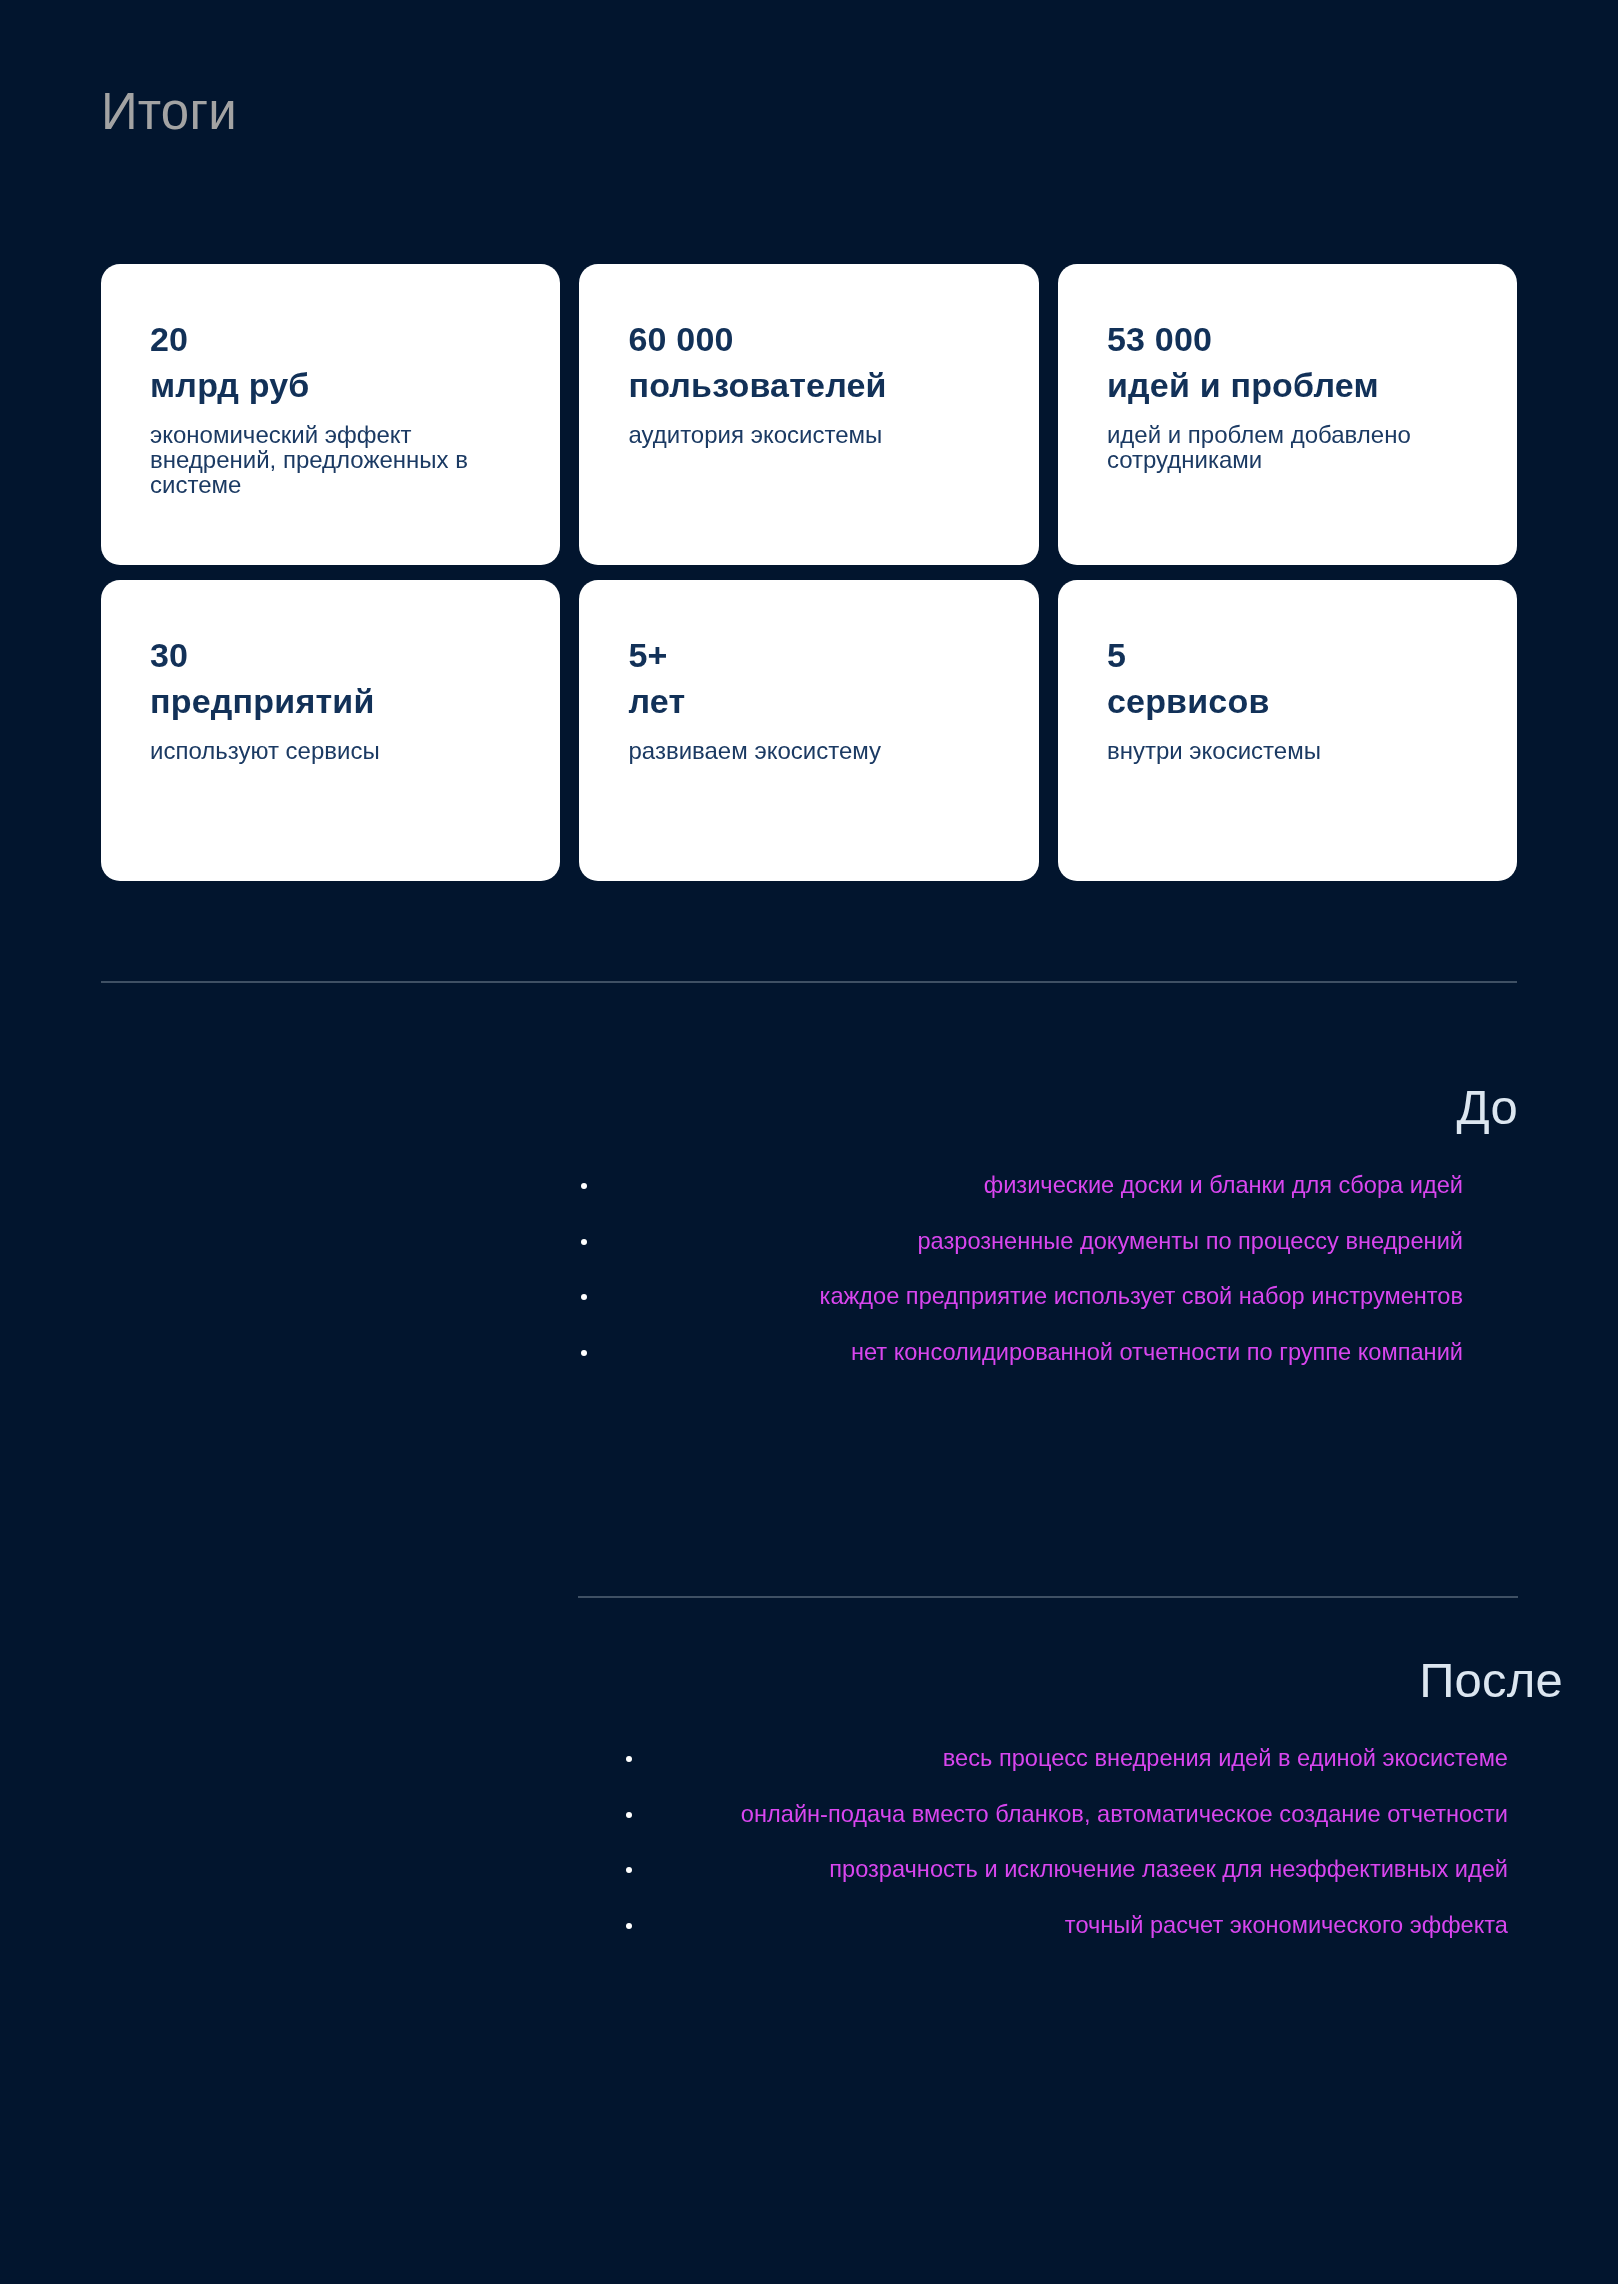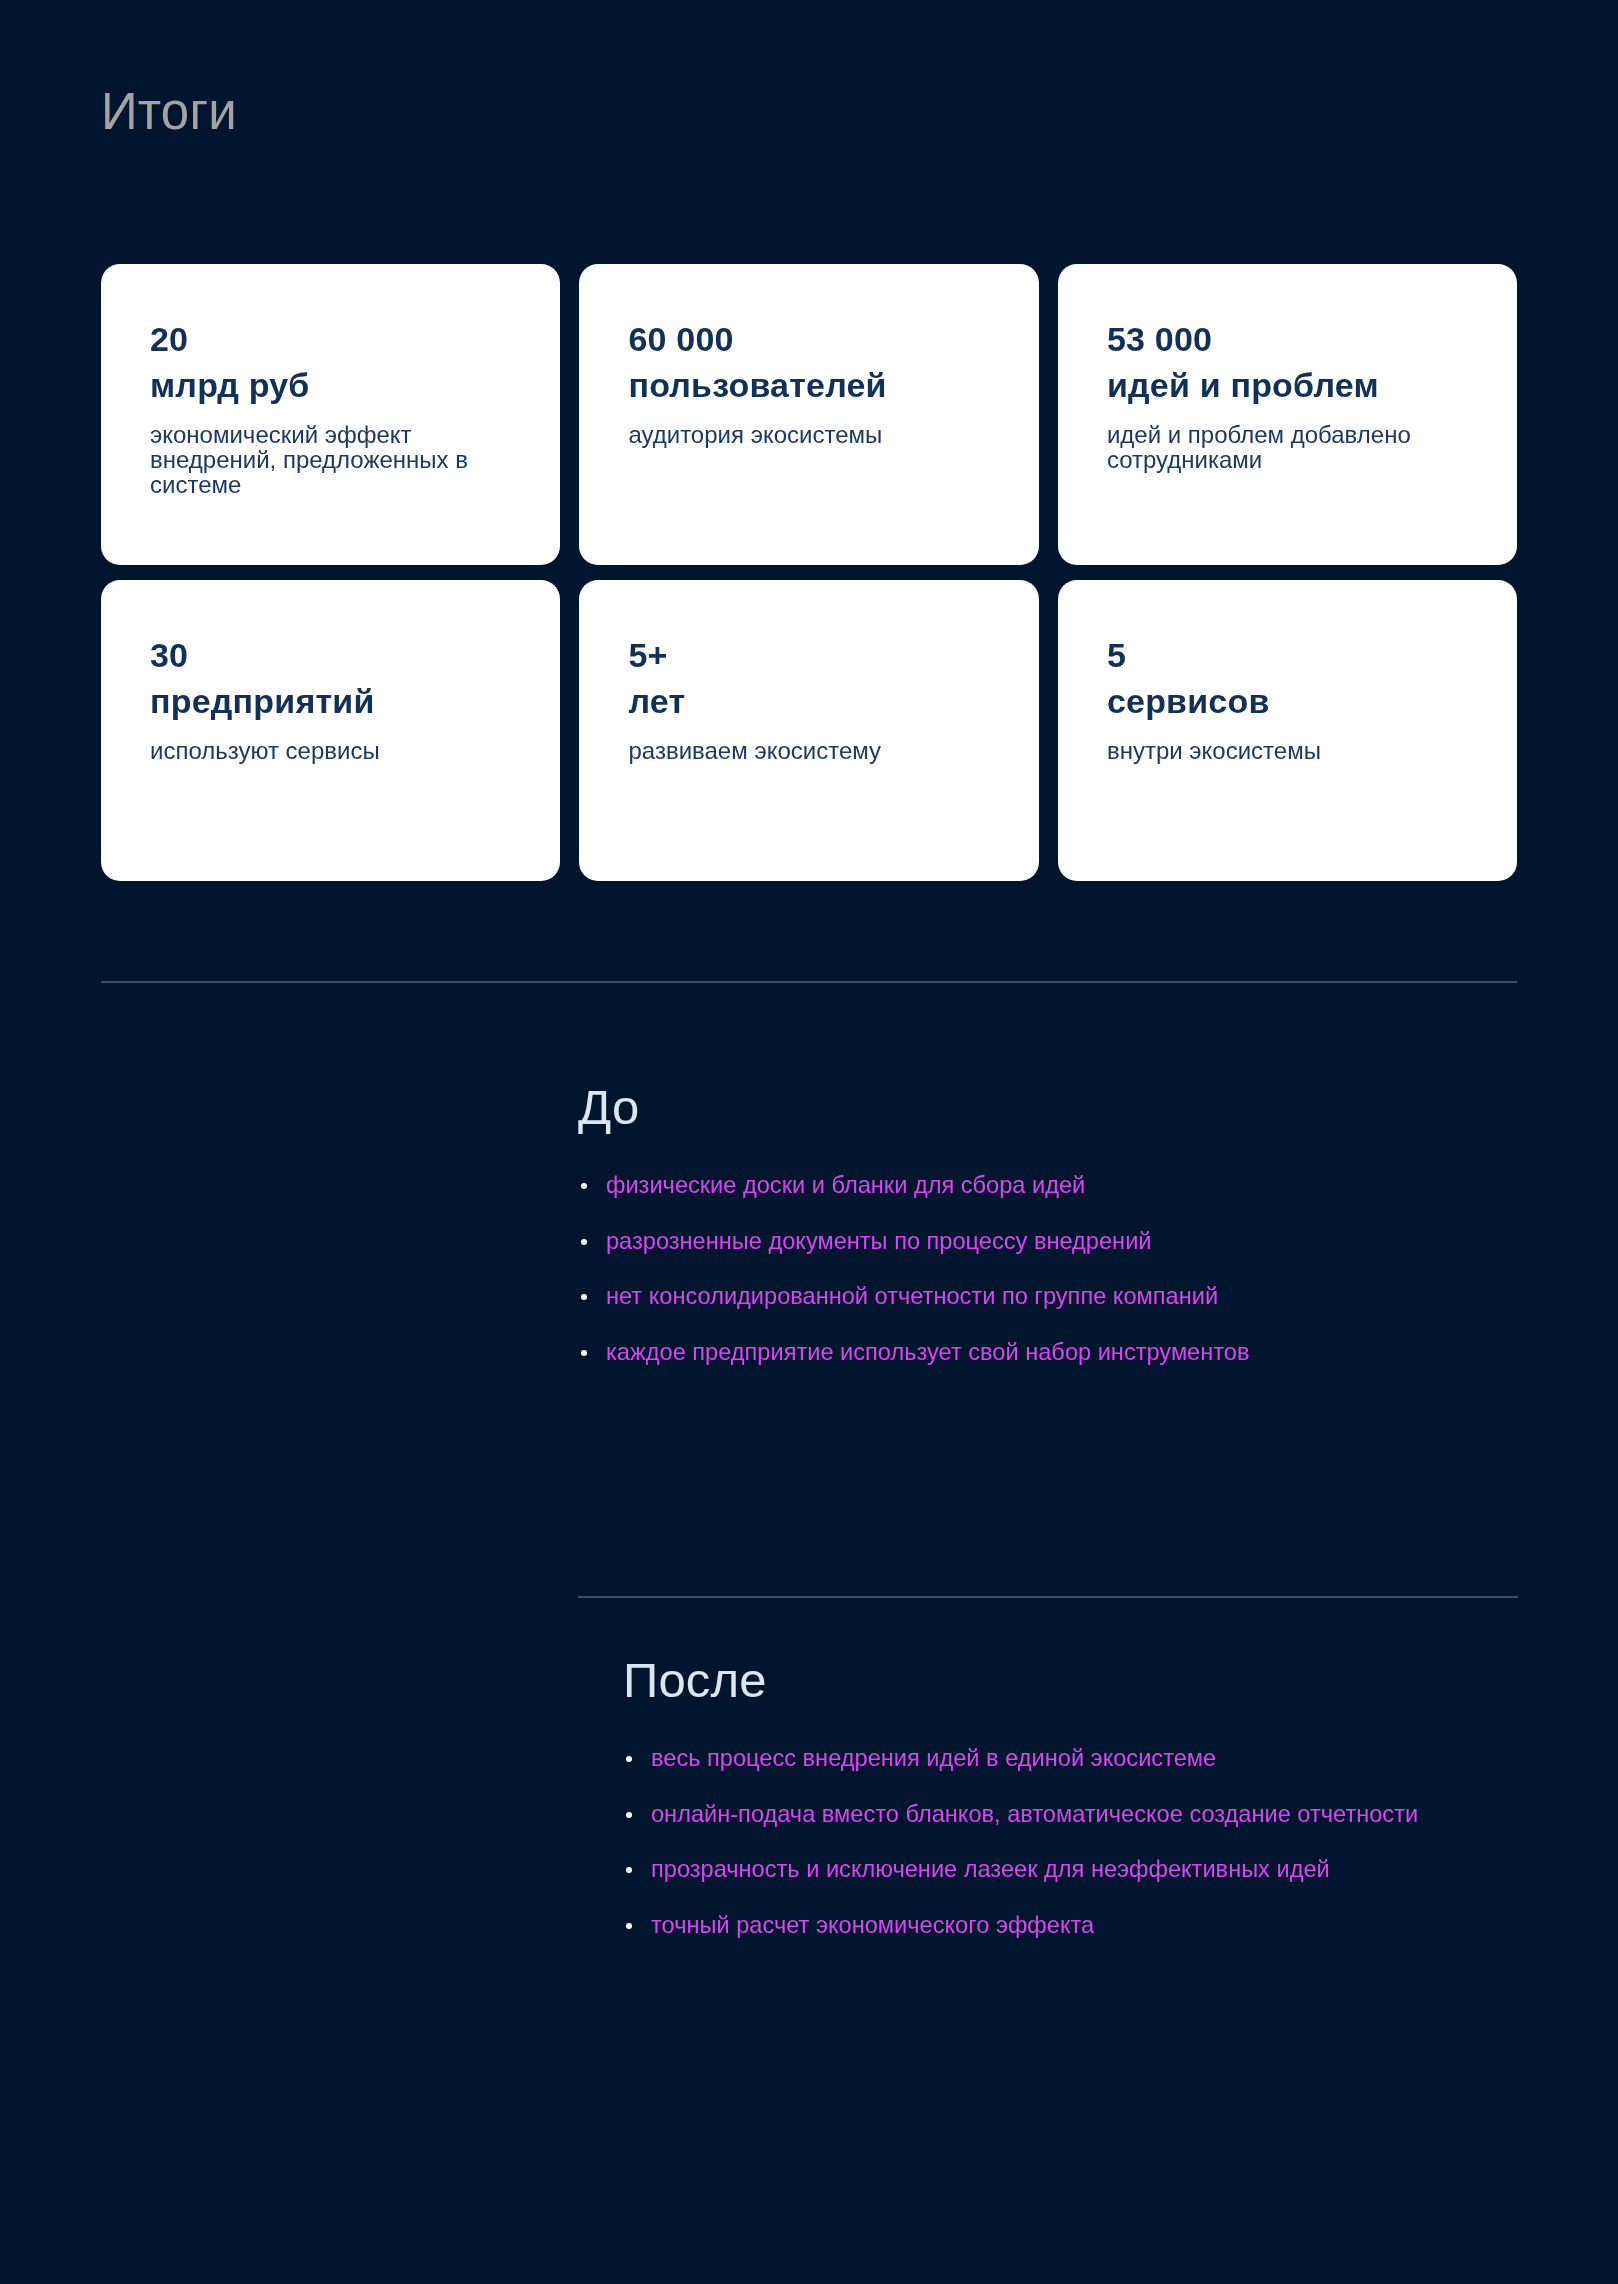--- a/index.html
+++ b/index.html
@@ -87,20 +87,21 @@
   }
 
   .divider-top    { left: 101px; top: 981px; width: 1416px; }
   .divider-middle { left: 578px; top: 1596px; width: 940px; }
 
   
   .compare-section {
     position: absolute;
     left: 578px;
     width: 940px;
+    text-align: right;
   }
 
   .compare-before { top: 1078px; }
   .compare-after  { top: 1651px; margin-left: 45px; }
 
   .compare-heading {
     font-size: 49px;
     line-height: 59px;
     font-weight: 400;
     color: #dce6f0;
@@ -183,22 +184,22 @@
 
   </div>
 
   <div class="divider divider-top"></div>
 
   <section class="compare-section compare-before">
     <h2 class="compare-heading">До</h2>
     <ul class="compare-list">
       <li class="compare-item">физические доски и бланки для сбора идей</li>
       <li class="compare-item">разрозненные документы по процессу внедрений</li>
+      <li class="compare-item">каждое предприятие использует свой набор инструментов</li>
       <li class="compare-item">нет консолидированной отчетности по группе компаний</li>
-      <li class="compare-item">каждое предприятие использует свой набор инструментов</li>
     </ul>
   </section>
 
   <div class="divider divider-middle"></div>
 
   <section class="compare-section compare-after">
     <h2 class="compare-heading">После</h2>
     <ul class="compare-list">
       <li class="compare-item">весь процесс внедрения идей в единой экосистеме</li>
       <li class="compare-item">онлайн-подача вместо бланков, автоматическое создание отчетности</li>

